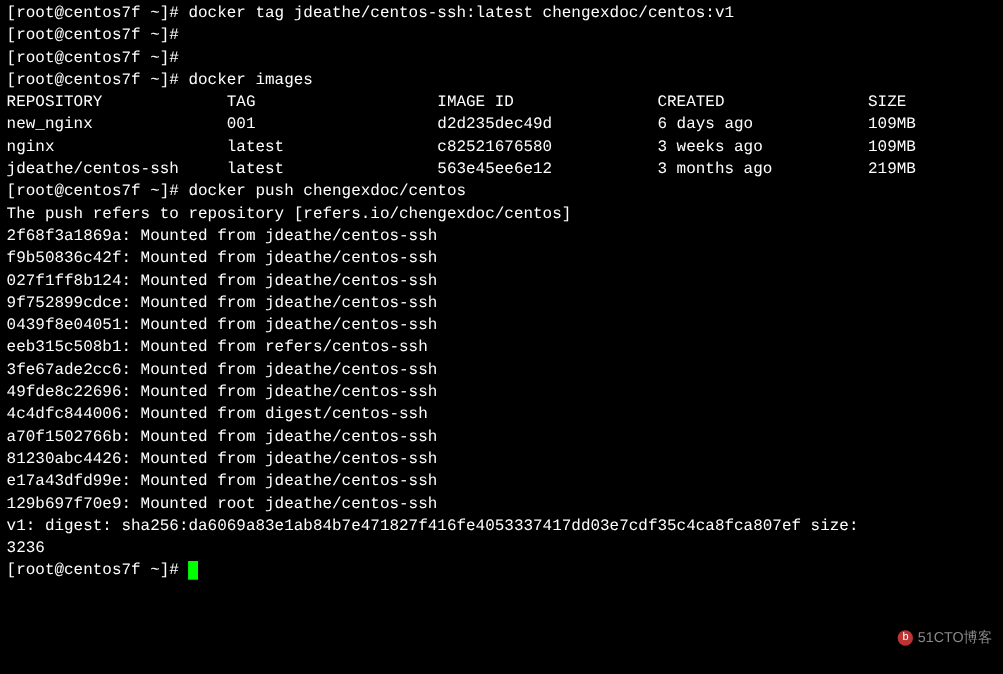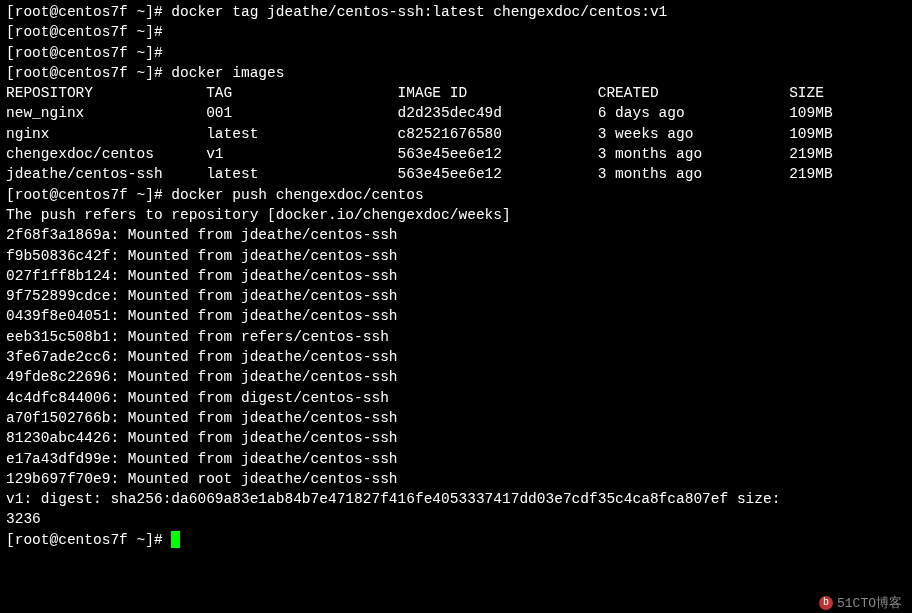--- a/index.html
+++ b/index.html
@@ -18,25 +18,25 @@
     .line { white-space: pre; }
     .cursor {
       display: inline-block;
       width: 9px;
       height: 17px;
       background: #00ff00;
       vertical-align: text-bottom;
     }
     .watermark {
       position: absolute;
-      bottom: 0;
+      bottom: 24px;
       right: 10px;
       color: #888;
       font-size: 13px;
-      font-family: Liberation Mono, monospace;
+      font-family: Liberation Sans, sans-serif;
     }
     .watermark .dot {
       display: inline-block;
       width: 14px;
       height: 14px;
       border-radius: 50%;
       background: #b33;
       color: #fff;
       text-align: center;
       line-height: 14px;
@@ -49,24 +49,23 @@
 <body>
 
 <div id="terminal">
     <div class="line">[root@centos7f ~]# docker tag jdeathe/centos-ssh:latest chengexdoc/centos:v1</div>
     <div class="line">[root@centos7f ~]# </div>
     <div class="line">[root@centos7f ~]# </div>
     <div class="line">[root@centos7f ~]# docker images</div>
     <div class="line">REPOSITORY             TAG                   IMAGE ID               CREATED               SIZE</div>
     <div class="line">new_nginx              001                   d2d235dec49d           6 days ago            109MB</div>
     <div class="line">nginx                  latest                c82521676580           3 weeks ago           109MB</div>
-    <div class="line">chengexdoc/centos      v1                    563e45ee6e12           3 months ago          219MB</div>
     <div class="line">jdeathe/centos-ssh     latest                563e45ee6e12           3 months ago          219MB</div>
     <div class="line">[root@centos7f ~]# docker push chengexdoc/centos</div>
-    <div class="line">The push refers to repository [docker.io/chengexdoc/weeks]</div>
+    <div class="line">The push refers to repository [refers.io/chengexdoc/centos]</div>
     <div class="line">2f68f3a1869a: Mounted from jdeathe/centos-ssh</div>
     <div class="line">f9b50836c42f: Mounted from jdeathe/centos-ssh</div>
     <div class="line">027f1ff8b124: Mounted from jdeathe/centos-ssh</div>
     <div class="line">9f752899cdce: Mounted from jdeathe/centos-ssh</div>
     <div class="line">0439f8e04051: Mounted from jdeathe/centos-ssh</div>
     <div class="line">eeb315c508b1: Mounted from refers/centos-ssh</div>
     <div class="line">3fe67ade2cc6: Mounted from jdeathe/centos-ssh</div>
     <div class="line">49fde8c22696: Mounted from jdeathe/centos-ssh</div>
     <div class="line">4c4dfc844006: Mounted from digest/centos-ssh</div>
     <div class="line">a70f1502766b: Mounted from jdeathe/centos-ssh</div>

